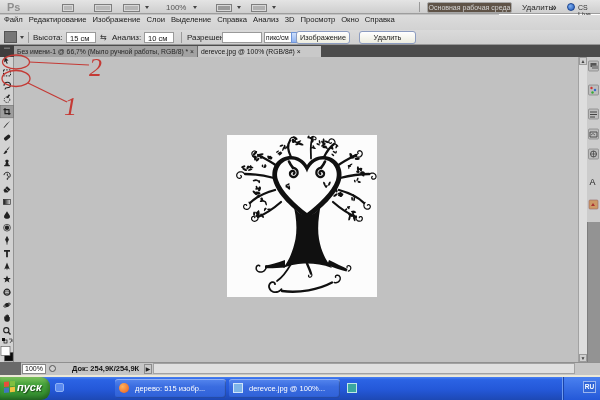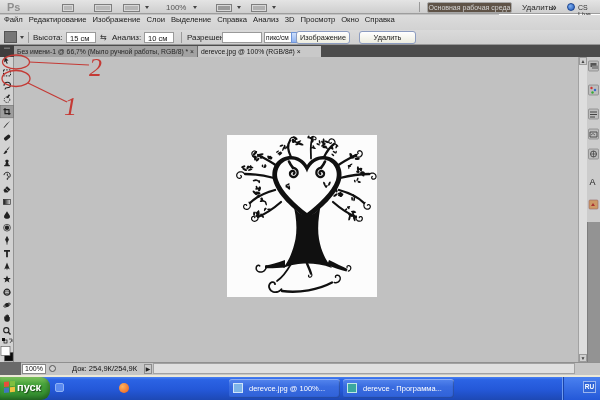--- a/index.html
+++ b/index.html
@@ -35,28 +35,28 @@
 
 #toolbar{left:0;top:57px;width:14px;height:305px;background:#d2d2d2;border-right:1px solid #939393}
 
 #vscroll{left:578px;top:57px;width:9px;height:305px;background:#dedede;border-left:1px solid #a2a2a2}
 #dock{left:587px;top:57px;width:13px;height:305px;background:#939393;border-left:1px solid #7d7d7d}
 #dockicons{left:587px;top:57px;width:13px;height:165px;background:#cccccc}
 
 #status{left:0;top:362px;width:600px;height:13px;background:#c6c6c6;border-top:1px solid #909090}
 #stblk{left:0;top:362px;width:21px;height:13px;background:#6a6a6a}
 #szoom{left:22px;top:364px;width:24px;height:10px;background:#fff;border:1px solid #888;font-size:7px;color:#111;padding-left:2px;line-height:8px}
-#sdoc{left:72px;top:364px;font-size:7.5px;color:#111;font-weight:normal}
+#sdoc{left:72px;top:364px;font-size:7.5px;color:#111;font-weight:bold}
 #hsctrack{left:153px;top:363px;width:422px;height:11px;background:#e0e0e0;border:1px solid #a2a2a2}
 
 #wstrip{left:0;top:375px;width:600px;height:2px;background:#ece9d8}
 
 #taskbar{left:0;top:377px;width:600px;height:23px;background:linear-gradient(#4a81f0 0%,#2b63e4 12%,#2458d8 55%,#1d48b4 100%)}
 #startbtn{left:0;top:377px;width:50px;height:23px;background:linear-gradient(#7ec45e 0%,#48a33c 30%,#379332 70%,#2a7d2a 100%);border-radius:0 9px 9px 0;box-shadow:inset -2px -2px 4px rgba(0,0,0,.25)}
-#starttxt{left:17px;top:381px;color:#fff;font-size:11px;font-weight:bold;text-shadow:1px 1px 1px rgba(0,0,0,.5)}
+#starttxt{left:17px;top:381px;color:#fff;font-size:11px;font-weight:bold;font-style:italic;text-shadow:1px 1px 1px rgba(0,0,0,.5)}
 .taskbtn{top:379px;width:111px;height:19px;background:linear-gradient(#5586ee,#3a6ce0 40%,#2f61d8);border-radius:3px;box-shadow:inset 0 1px 0 rgba(255,255,255,.35), inset -1px -1px 1px rgba(0,0,0,.25);color:#fff;font-size:7.5px;line-height:19px;white-space:nowrap;overflow:hidden;padding-left:20px}
 #tray{left:562px;top:377px;width:38px;height:23px;background:linear-gradient(#4a81f0,#2458d8);border-left:1px solid #6f9bef;box-shadow:inset 1px 0 0 #1a43a8}
 #ruicon{left:583px;top:381px;width:13px;height:12px;background:#3065d8;border:1px solid #9ab4ee;color:#fff;font-size:6.5px;font-weight:bold;text-align:center;line-height:10px}
 </style></head>
 <body>
 <div id="app">
 
   <div id="appbar" class="abs"></div>
   <div id="pslogo" class="abs">Ps</div>
   <div class="abs tbico" style="left:62px;width:12px"></div>
@@ -475,22 +475,22 @@
   <div id="startbtn" class="abs"></div>
   <svg class="abs" style="left:4px;top:381px" width="12" height="12" viewBox="0 0 12 12">
       <g transform="skewY(-6)">
         <rect x="0" y="1" width="5" height="5" fill="#e84e3c"></rect>
         <rect x="6" y="1" width="5" height="5" fill="#7fbf3f"></rect>
         <rect x="0" y="7" width="5" height="5" fill="#3f76bf"></rect>
         <rect x="6" y="7" width="5" height="5" fill="#efc23f"></rect>
       </g>
     </svg>
   <div id="starttxt" class="abs">пуск</div>
+  <div class="abs taskbtn" style="left:115px">дерево: 515 изобр...</div>
   <div class="abs taskbtn" style="left:229px">derevce.jpg @ 100%...</div>
-  <div class="abs taskbtn" style="left:343px">derevce - Программа...</div>
   <div class="abs" style="left:119px;top:383px;width:10px;height:10px;border-radius:50%;background:radial-gradient(circle at 35% 35%,#ffb25e,#e85a1a)"></div>
   <div class="abs" style="left:233px;top:383px;width:10px;height:10px;background:#7db4e8;border:1px solid #cfe4fa"></div>
   <div class="abs" style="left:347px;top:383px;width:10px;height:10px;background:#3aa7a0;border:1px solid #c0e8e4"></div>
   <div class="abs" style="left:55px;top:383px;width:9px;height:9px;background:#5a8af0;border:1px solid #8fb2f5;border-radius:2px"></div>
     <div id="tray" class="abs"></div>
   <div id="ruicon" class="abs">RU</div>
 
   <svg class="abs" style="left:0;top:45px" width="130" height="80" viewBox="0 0 130 80">
     <ellipse cx="16" cy="17" rx="13.5" ry="7" fill="none" stroke="#c43a35" stroke-width="1.3"></ellipse>
     <ellipse cx="16" cy="33.5" rx="14" ry="8" fill="none" stroke="#c43a35" stroke-width="1.3"></ellipse>

